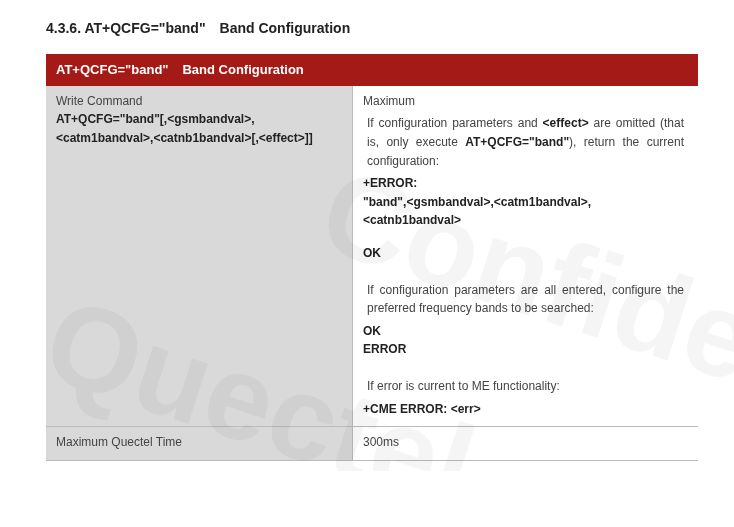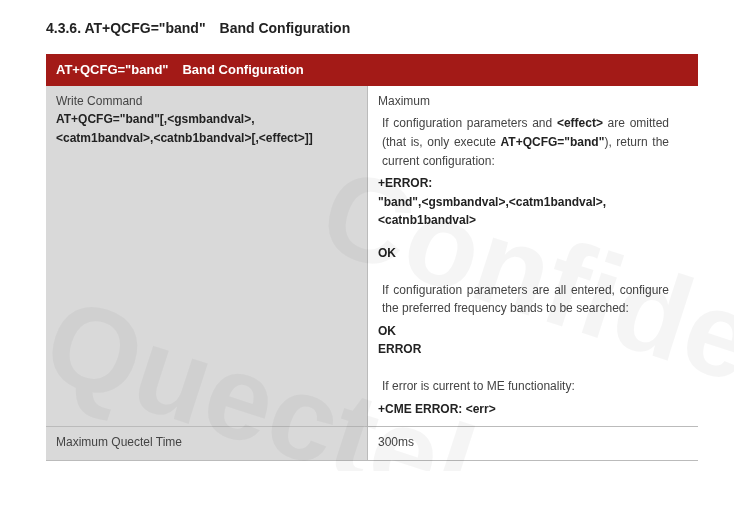--- a/index.html
+++ b/index.html
@@ -50,21 +50,21 @@
     font-size: 13px;
   }
   .cmd-header .gap { display:inline-block; width:14px; }
   table.cmd {
     width: 100%;
     border-collapse: collapse;
     table-layout: fixed;
   }
   table.cmd td {
     vertical-align: top;
-    padding: 6px 25px 8px 10px;
+    padding: 6px 10px 8px 10px;
     border-bottom: 1px solid #bbb;
     border-right: 1px solid #bbb;
     color: #444;
     word-wrap: break-word;
   }
   table.cmd tr td:first-child {
     width: 286px;
     background: #d9d9d9;
     border-right: 1px solid #bbb;
   }

